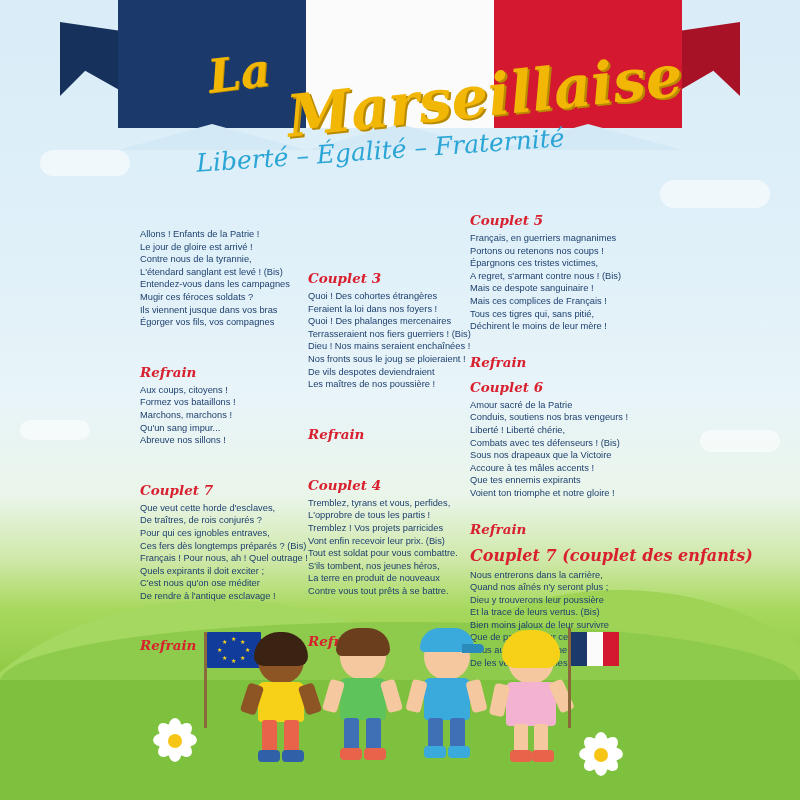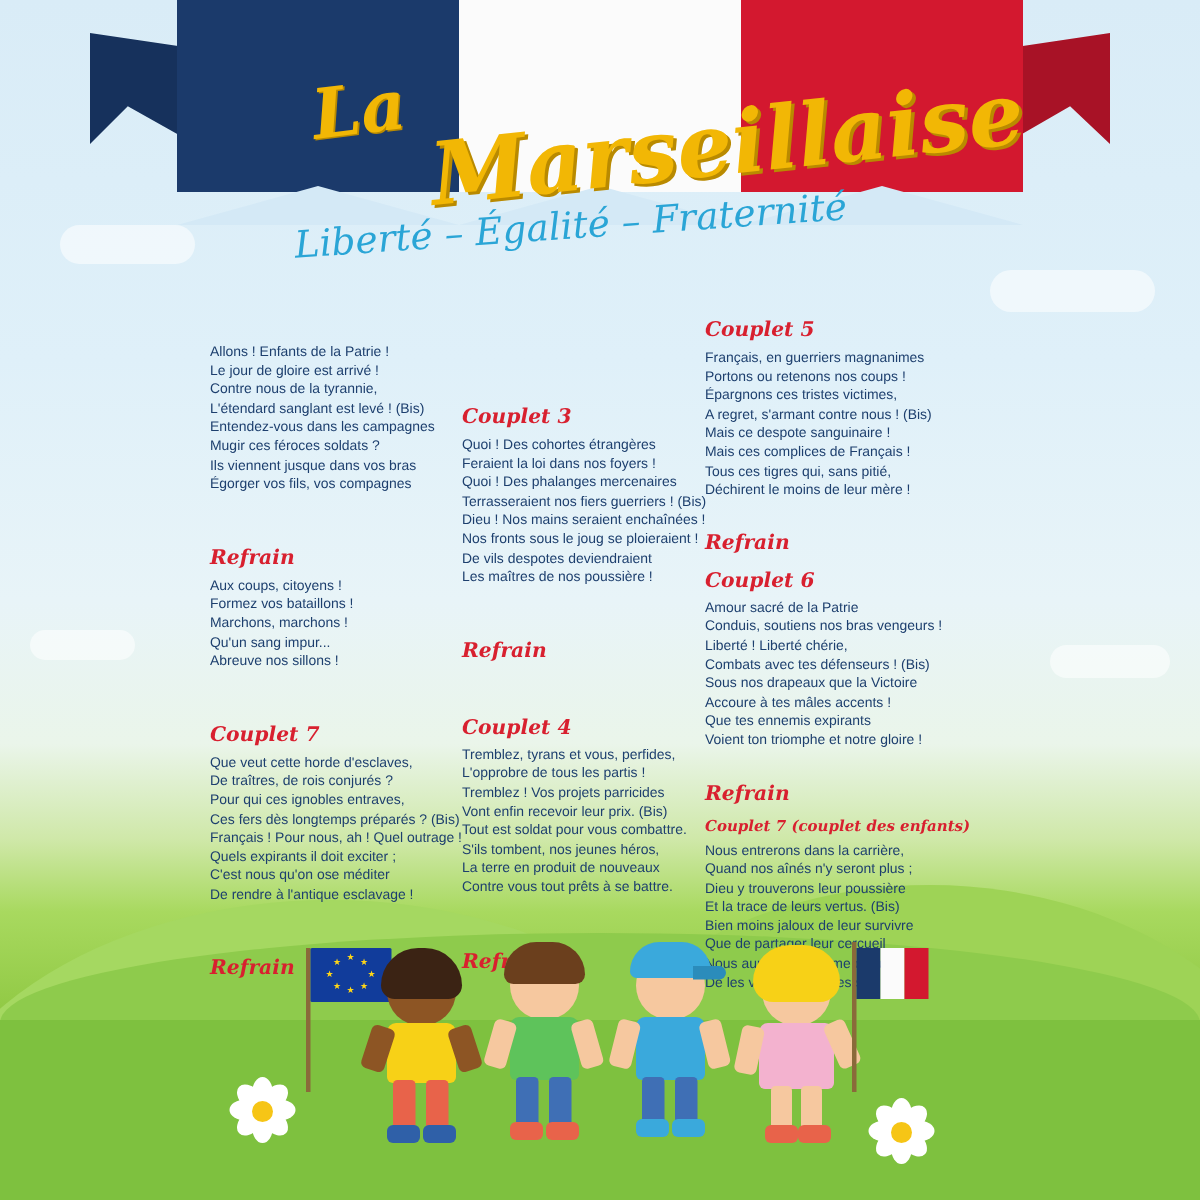--- a/index.html
+++ b/index.html
@@ -185,21 +185,21 @@
   .block { margin-bottom: 9px; }
   .block-title {
     font-family: "DejaVu Serif", serif;
     font-style: italic;
     font-weight: bold;
     color: #d8202f;
     font-size: 13.5px;
     margin-bottom: 4px;
     white-space: nowrap;
   }
-  .block-title.small { font-size: 10px; }
+  .block-title.small { font-size: 16px; }
   .line {
     font-size: 9.3px;
     line-height: 12.6px;
     color: #1d3f6e;
     white-space: nowrap;
   }
   .spacer-26 { height: 26px; }
 
   
   .kids { position: absolute; left: 196px; bottom: 36px; width: 420px; height: 150px; }

